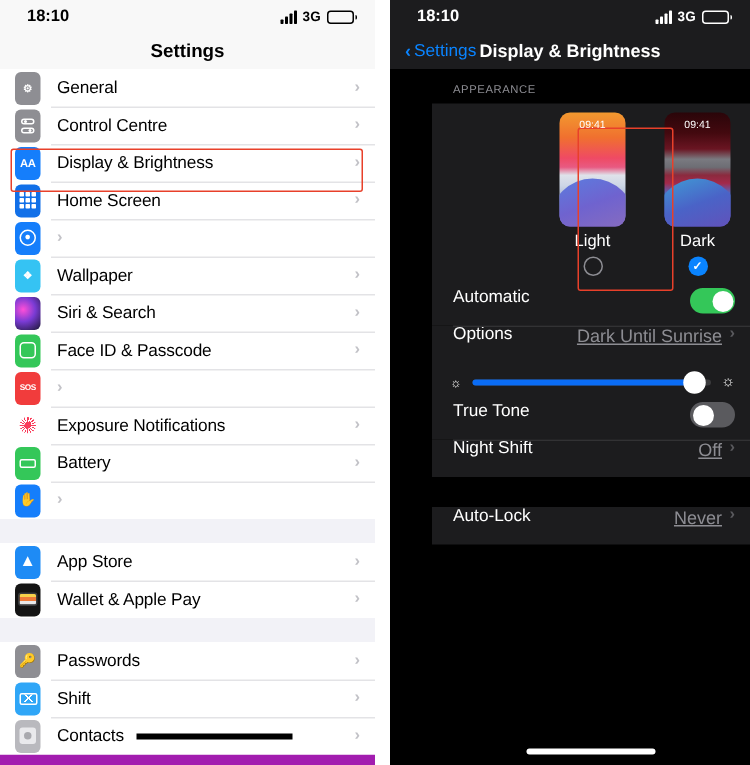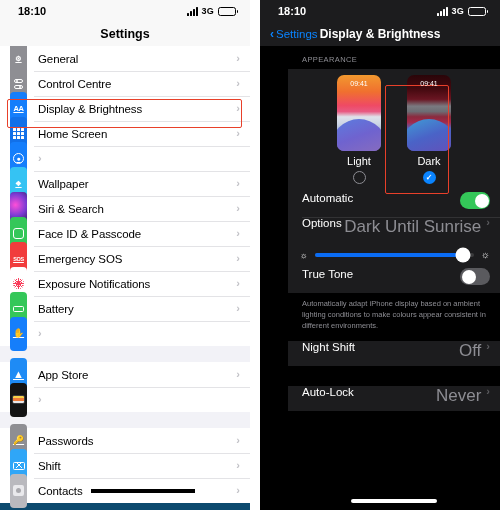--- a/index.html
+++ b/index.html
@@ -43,39 +43,38 @@
     content:""; position:absolute; right:-3px; top:2.5px;
     width:1.5px; height:3px; background:currentColor; border-radius:0 1px 1px 0;
   }
   .batt-fill { height:100%; background:currentColor; border-radius:1px; }
 
   .light-header {
     height:24px; background:#f8f8f8;
     display:flex; align-items:center; justify-content:center;
     font-size:12.5px; font-weight:bold; color:#000;
   }
-  .light-body { background:#0c4a6e; height:464px; overflow:hidden; }
+  .light-body { background:#a21caf; height:464px; overflow:hidden; }
   .grp { background:#ffffff; }
   .gap { height:16px; background:#f2f2f7; }
   .row {
     height:25px; display:flex; align-items:center;
     padding-left:10px; padding-right:10px;
     position:relative; background:#fff;
   }
   .row + .row::before {
     content:""; position:absolute; left:34px; right:0; top:0; height:1px;
     background:#e3e3e6;
   }
   .ico {
-    width:17px; height:34px; border-radius:4px; flex:0 0 17px;
+    width:17px; height:22px; border-radius:4px; flex:0 0 17px;
     margin-right:11px;
     display:flex; align-items:center; justify-content:center;
     font-size:7px; color:#fff; font-weight:bold; overflow:hidden;
     position:relative;
-    text-decoration:underline;
   }
   .row-label { font-size:11.5px; color:#000; flex:1; letter-spacing:-.1px; }
   .chev { color:#c2c2c7; font-size:11px; font-weight:bold; line-height:1; }
   .redact {
     position:absolute; height:3.5px; background:#000;
     left:91px; width:104px; top:11px;
   }
   .hl-box {
     position:absolute; border:1.6px solid #e8402a; border-radius:2px;
     pointer-events:none;
@@ -150,42 +149,42 @@
   }
   .drow {
     height:25px; background:#1c1c1e;
     display:flex; align-items:flex-start; padding:0 10px 0 14px;
     position:relative;
   }
   .drow + .drow::before {
     content:""; position:absolute; left:14px; right:0; top:0; height:1px; background:#323234;
   }
   .drow-label { font-size:11.5px; color:#fff; flex:1; }
-  .drow-value { font-size:17px; color:#8d8d93; margin-right:5px; }
+  .drow-value { font-size:12px; color:#8d8d93; margin-right:5px;text-decoration:underline; }
   .dchev { color:#5a5a5e; font-size:11px; font-weight:bold; line-height:1; }
   .toggle {
     width:30px; height:17px; border-radius:9px; position:relative; flex:0 0 30px;
   }
   .toggle.on { background:#34c759; }
   .toggle.off { background:#5a5a5e; }
   .toggle .knob {
     position:absolute; top:1.5px; width:14px; height:14px; border-radius:50%;
     background:#fff;
   }
   .toggle.on .knob { right:1.5px; }
   .toggle.off .knob { left:1.5px; }
   .footnote {
     font-size:7.5px; color:#8d8d93; line-height:1.45;
     padding:6px 14px 9px 14px; background:#000;
   }
 
   
   .appearance {
     background:#1c1c1e; padding:6px 0 8px 0;
-    display:flex; justify-content:center; align-items:flex-start;
+    display:flex; justify-content:flex-end; align-items:flex-start;
   }
   .appr-opt { width:70px; display:flex; flex-direction:column; align-items:center; gap:4px; }
   .wp {
     width:44px; height:76px; border-radius:7px; overflow:hidden; position:relative;
   }
   .wp-time {
     position:absolute; top:5px; left:0; right:0; text-align:center;
     font-size:7px; color:#fff; font-weight:500; z-index:3;
   }
   .wp-light {
@@ -309,21 +308,20 @@
       </div>
       <div class="row">
         <span class="ico i-face">
             <span class="face-art"></span>
           </span>
         <span class="row-label">Face ID &amp; Passcode</span>
         <span class="chev">›</span>
       </div>
       <div class="row">
         <span class="ico i-sos">SOS</span>
-        <span class="row-label">Emergency SOS</span>
         <span class="chev">›</span>
       </div>
       <div class="row">
         <span class="ico i-exp">
             <span class="exp-art"></span>
           </span>
         <span class="row-label">Exposure Notifications</span>
         <span class="chev">›</span>
       </div>
       <div class="row">
@@ -348,20 +346,21 @@
         <span class="ico i-apps">
             <span class="appstore-art">▲</span>
           </span>
         <span class="row-label">App Store</span>
         <span class="chev">›</span>
       </div>
       <div class="row">
         <span class="ico i-wallet">
             <span class="wallet-art"></span>
           </span>
+        <span class="row-label">Wallet &amp; Apple Pay</span>
         <span class="chev">›</span>
       </div>
     </div>
 
     <div class="gap"></div>
 
     <div class="grp">
       <div class="row">
         <span class="ico i-pass">
             <span class="key-art">🔑</span>
@@ -463,21 +462,20 @@
       <span class="sun">☼</span>
     </div>
 
     <div class="drow">
       <span class="drow-label">True Tone</span>
       <span class="toggle off">
           <span class="knob"></span>
         </span>
     </div>
 
-    <div class="footnote">Automatically adapt iPhone display based on ambient lighting conditions to make colours appear consistent in different environments.</div>
 
     <div class="drow">
       <span class="drow-label">Night Shift</span>
       <span class="drow-value">Off</span>
       <span class="dchev">›</span>
     </div>
 
     <div style="height:20px;background:#000;"></div>
 
     <div class="drow">

